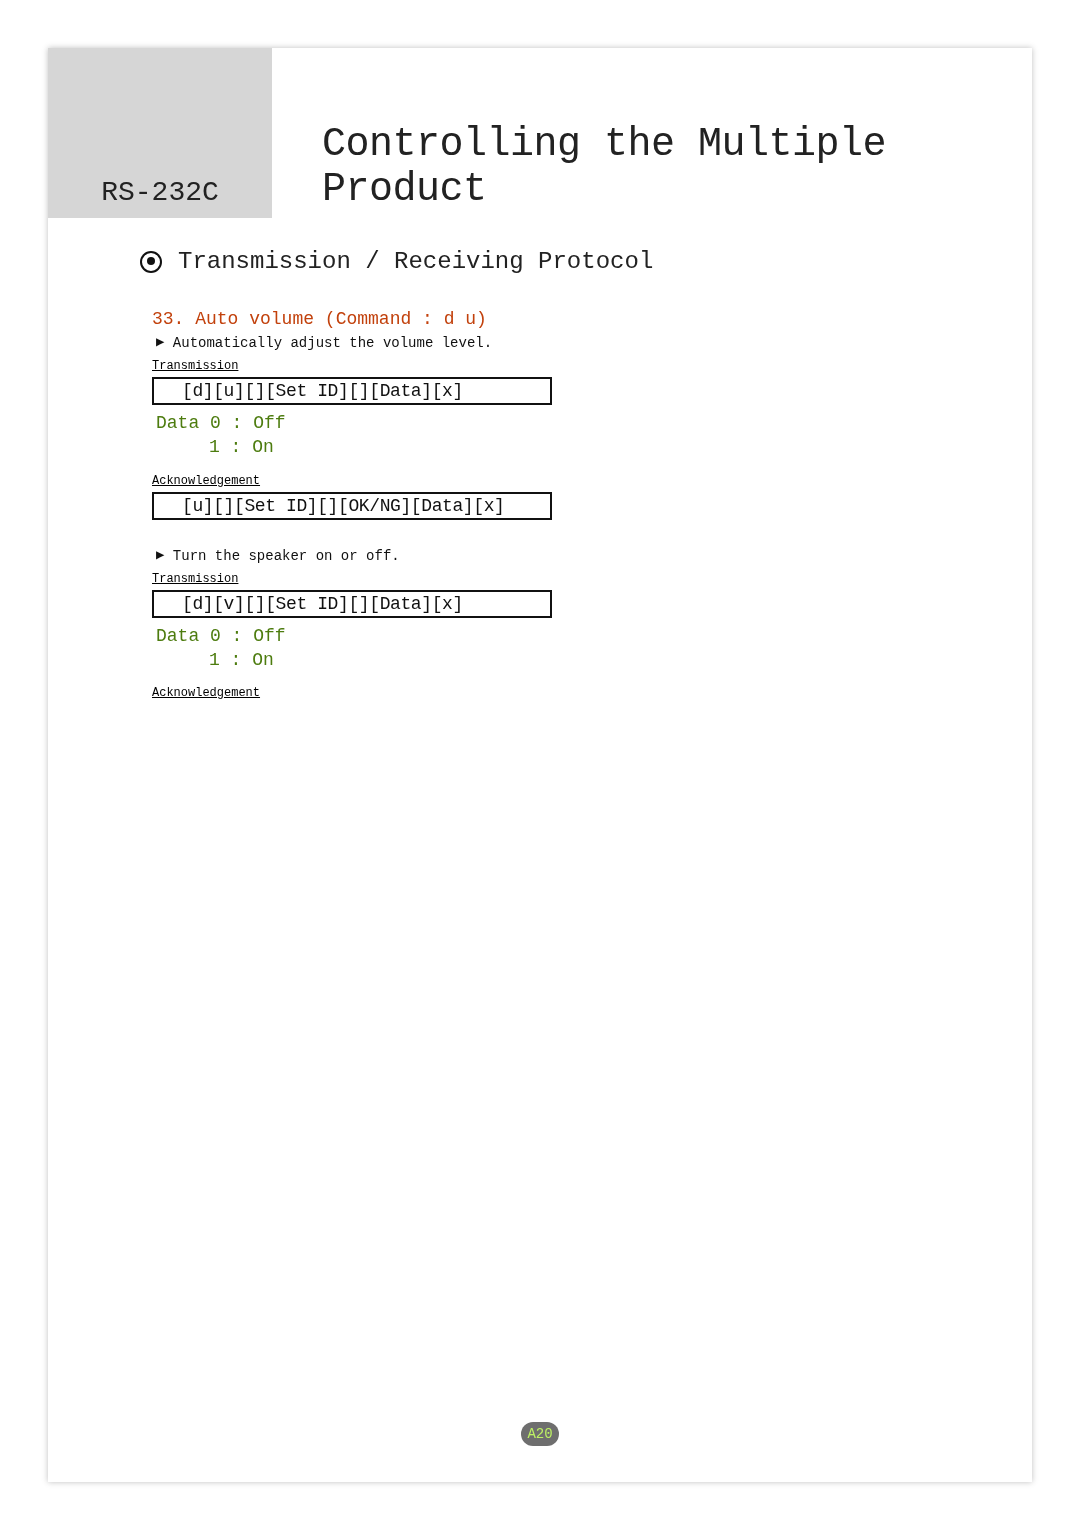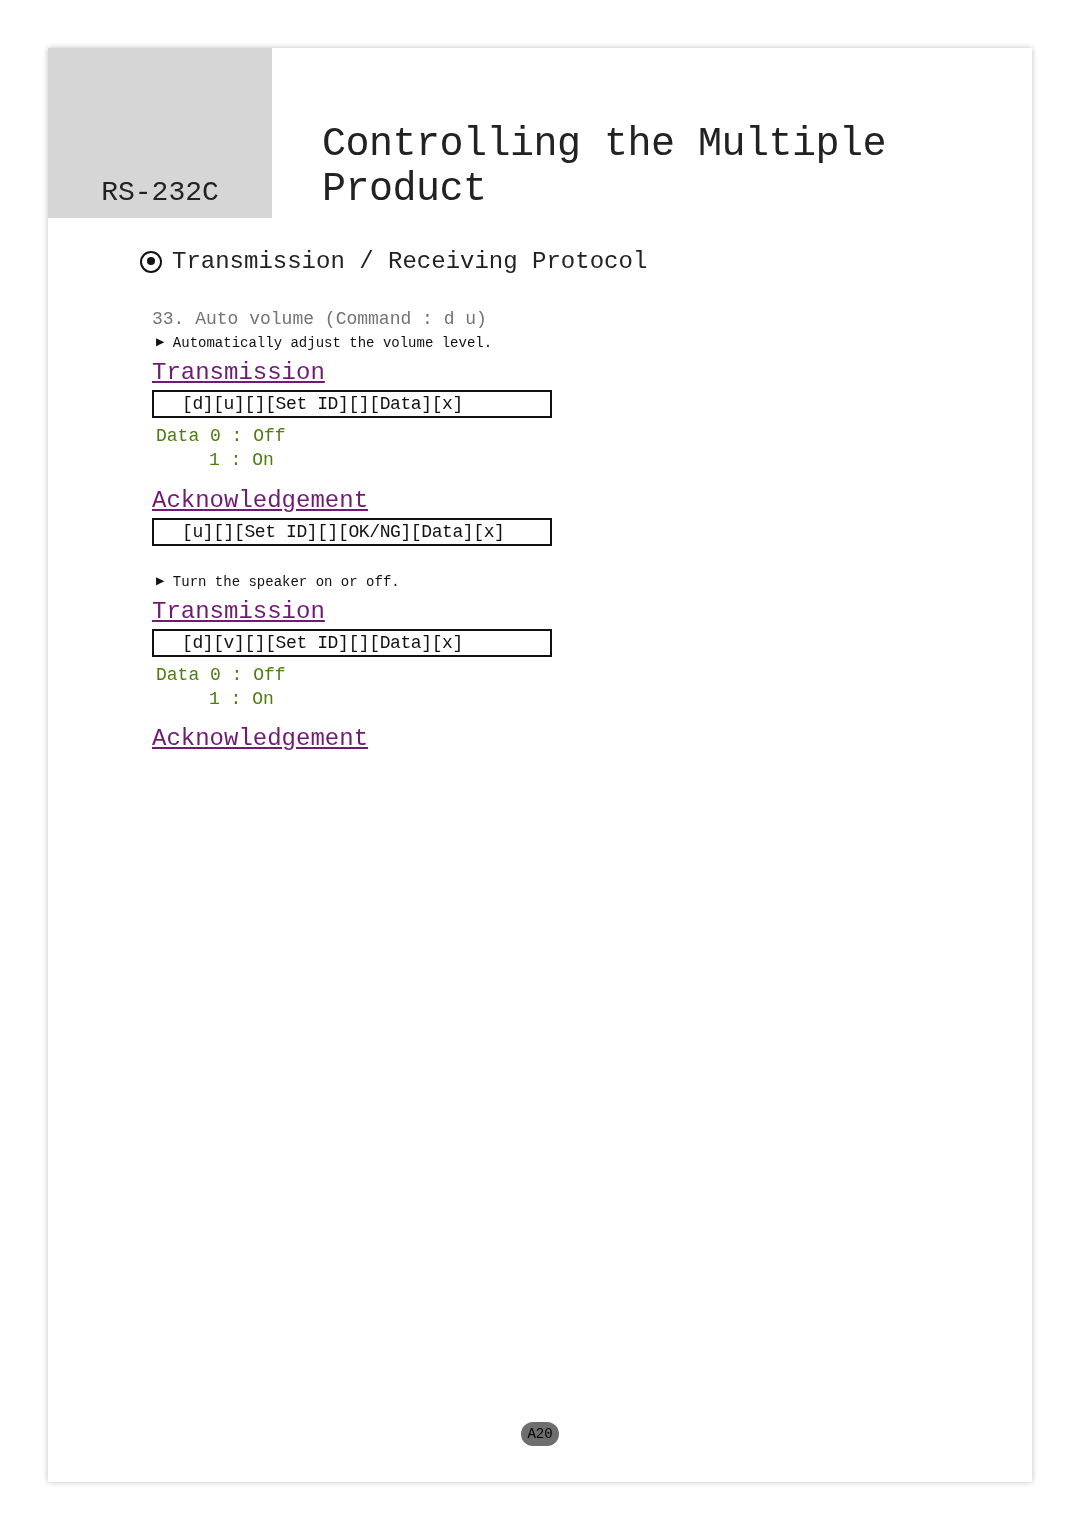--- a/index.html
+++ b/index.html
@@ -63,21 +63,21 @@
     }
     .content {
       position: absolute;
       top: 200px;
       left: 92px;
       right: 70px;
     }
     .section-heading {
       display: flex;
       align-items: center;
-      gap: 10px;
+      gap: 16px;
       margin-bottom: 34px;
     }
     .bullet {
       width: 22px;
       height: 22px;
       border-radius: 50%;
       border: 2.5px solid #111;
       position: relative;
     }
     .bullet::after {
@@ -93,38 +93,38 @@
     .section-title {
       font-size: 24px;
       color: #222;
     }
     .cmd-block {
       margin-left: 12px;
       margin-bottom: 26px;
     }
     .cmd-title {
       font-size: 18px;
-      color: #737373;
+      color: #c2410c;
       margin-bottom: 4px;
     }
     .cmd-desc {
       font-size: 14px;
       color: #111;
       margin-bottom: 8px;
       padding-left: 4px;
     }
     .cmd-desc::before {
       content: "▶ ";
       font-size: 14px;
       vertical-align: 1px;
     }
     .sub-label {
-      font-size: 24px;
+      font-size: 12px;
       text-decoration: underline;
-      color: #701a75;
+      color: #000000;
       margin-bottom: 4px;
     }
     .syntax-box {
       border: 2px solid #111;
       padding: 2px 28px;
       font-size: 18px;
       font-weight: 500;
       color: #111;
       width: 400px;
       letter-spacing: -0.4px;
@@ -147,21 +147,21 @@
       bottom: 36px;
       left: 50%;
       transform: translateX(-50%);
       width: 38px;
       height: 24px;
       background: #6e6e6e;
       border-radius: 12px;
       display: flex;
       align-items: center;
       justify-content: center;
-      color: #000000;
+      color: #bef264;
       font-size: 14px;
     }
   </style>
 </head>
 <body>
 
 <div class="page-outer">
   <div class="page-inner">
 
     <div class="header-band"></div>

